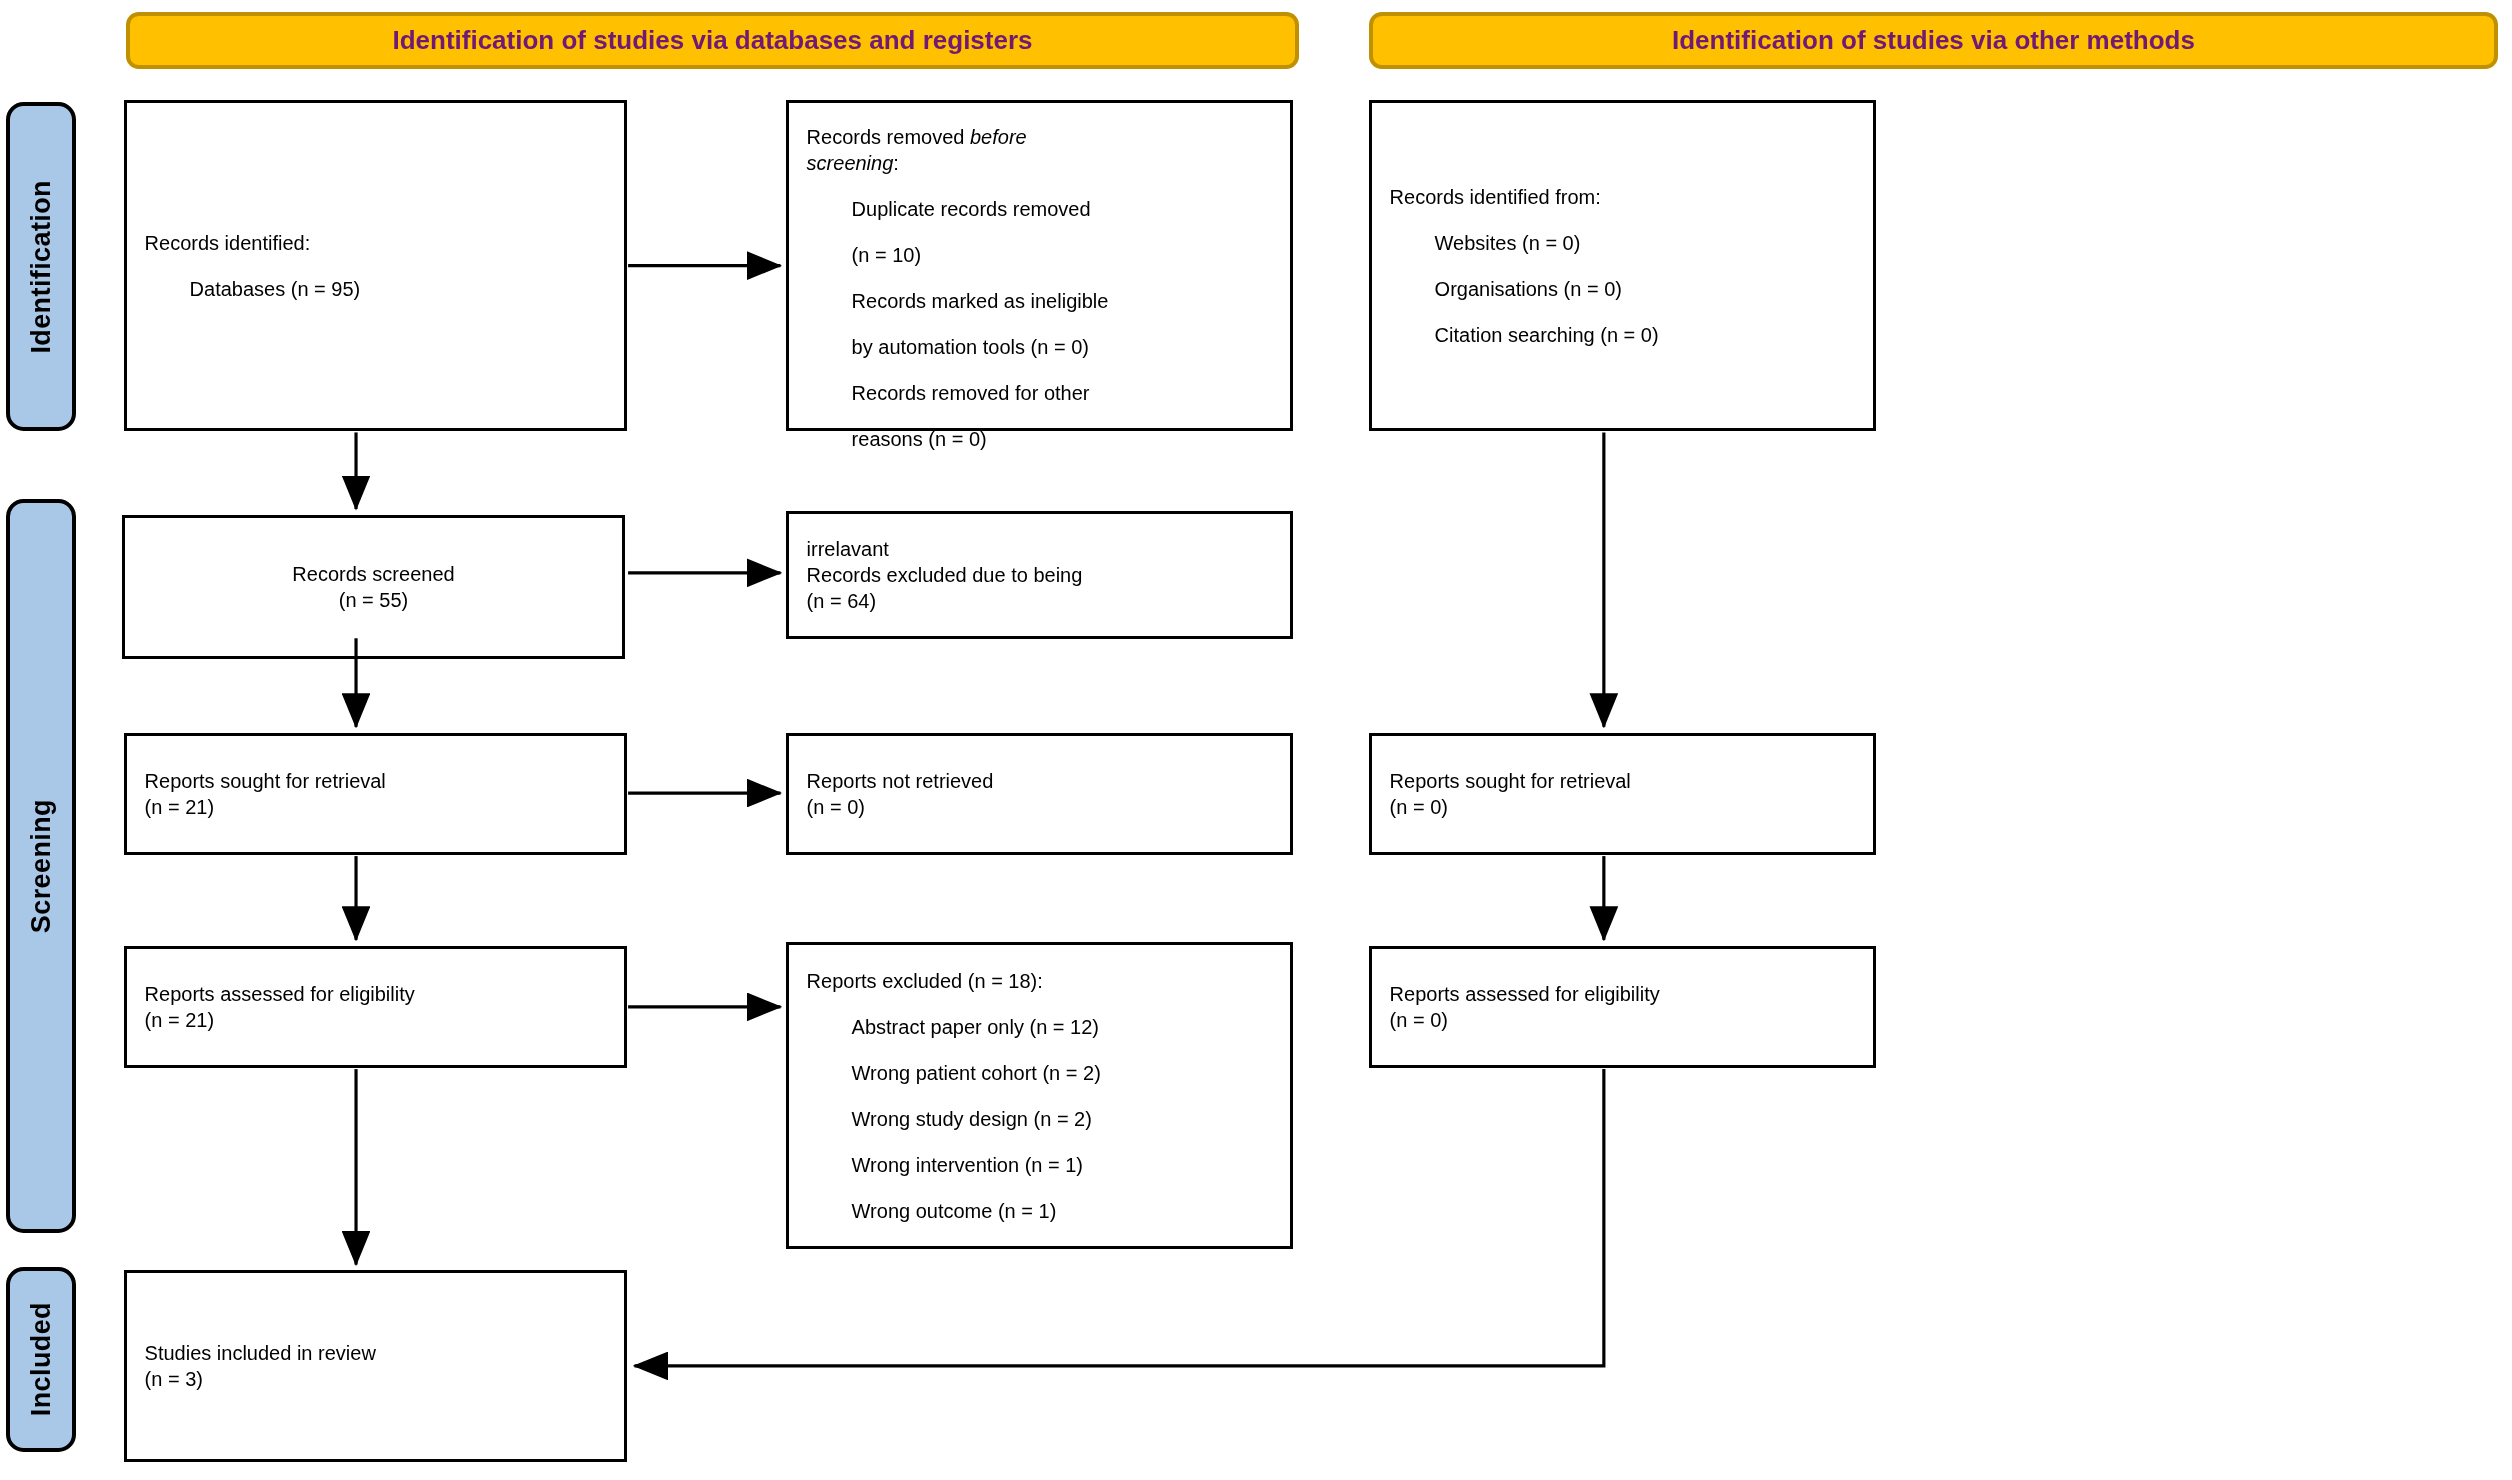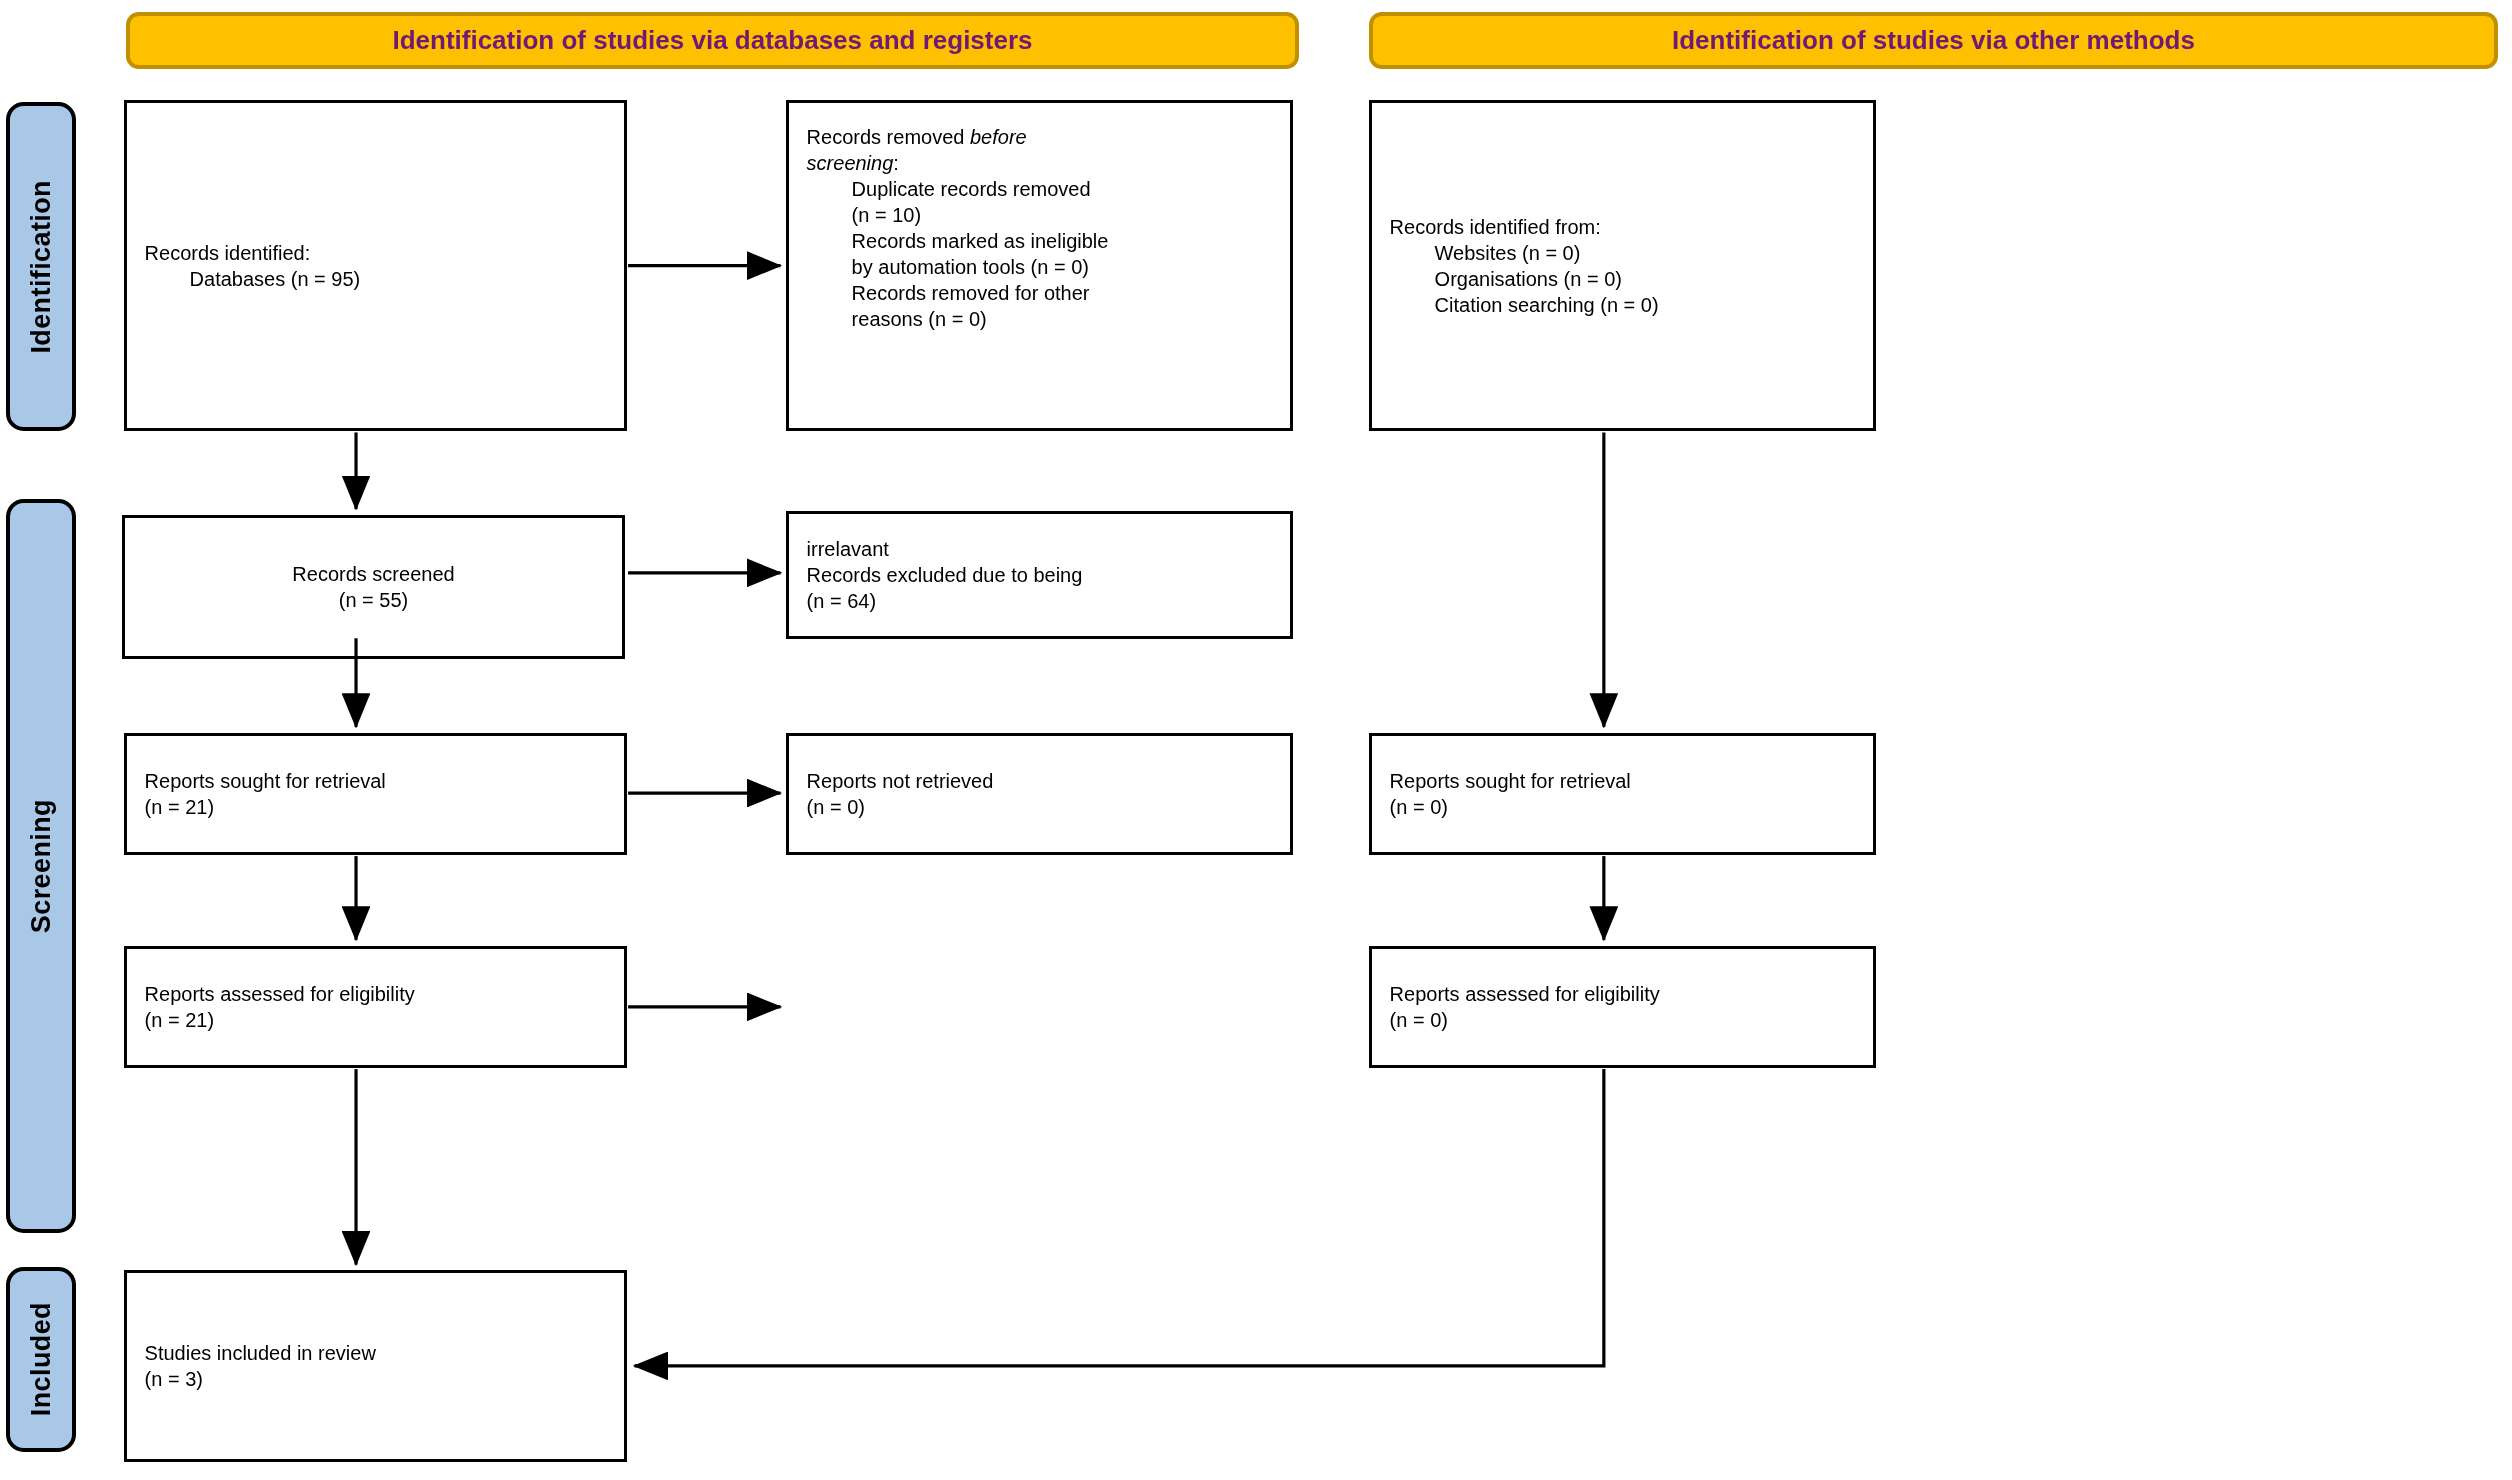--- a/index.html
+++ b/index.html
@@ -63,21 +63,21 @@
     flex-direction: column;
     justify-content: center;
     padding: 12.8px 17.6px;
   }
   .box .line {
     font-size: 20px;
     line-height: 1.30;
     color: #000000;
     white-space: pre-wrap;
   }
-  .box .line.indent { padding-left: 45px; }
+  .box .line.indent { padding-left: 45px; margin-top: 20px; }
   .box .line .ital { font-style: italic; }
 
   
   #connectors {
     position: absolute;
     left: 0; top: 0;
     width: 2512px;
     height: 1480px;
     pointer-events: none;
   }
@@ -154,20 +154,28 @@
   <div class="box" style="left:1369px; top:733px; width:507px; height:122px;">
     <div class="line">Reports sought for retrieval</div>
     <div class="line">(n = 0)</div>
   </div>
 
   <div class="box" style="left:124px; top:946px; width:503px; height:122px;">
     <div class="line">Reports assessed for eligibility</div>
     <div class="line">(n = 21)</div>
   </div>
 
+  <div class="box" style="left:786px; top:942px; width:507px; height:307px;">
+    <div class="line">Reports excluded (n = 18):</div>
+    <div class="line indent">Abstract paper only (n = 12)</div>
+    <div class="line indent">Wrong patient cohort (n = 2)</div>
+    <div class="line indent">Wrong study design (n = 2)</div>
+    <div class="line indent">Wrong intervention (n = 1)</div>
+    <div class="line indent">Wrong outcome (n = 1)</div>
+  </div>
 
   <div class="box" style="left:1369px; top:946px; width:507px; height:122px;">
     <div class="line">Reports assessed for eligibility</div>
     <div class="line">(n = 0)</div>
   </div>
 
   <div class="box" style="left:124px; top:1270px; width:503px; height:192px;">
     <div class="line">Studies included in review</div>
     <div class="line">(n = 3)</div>
   </div>

